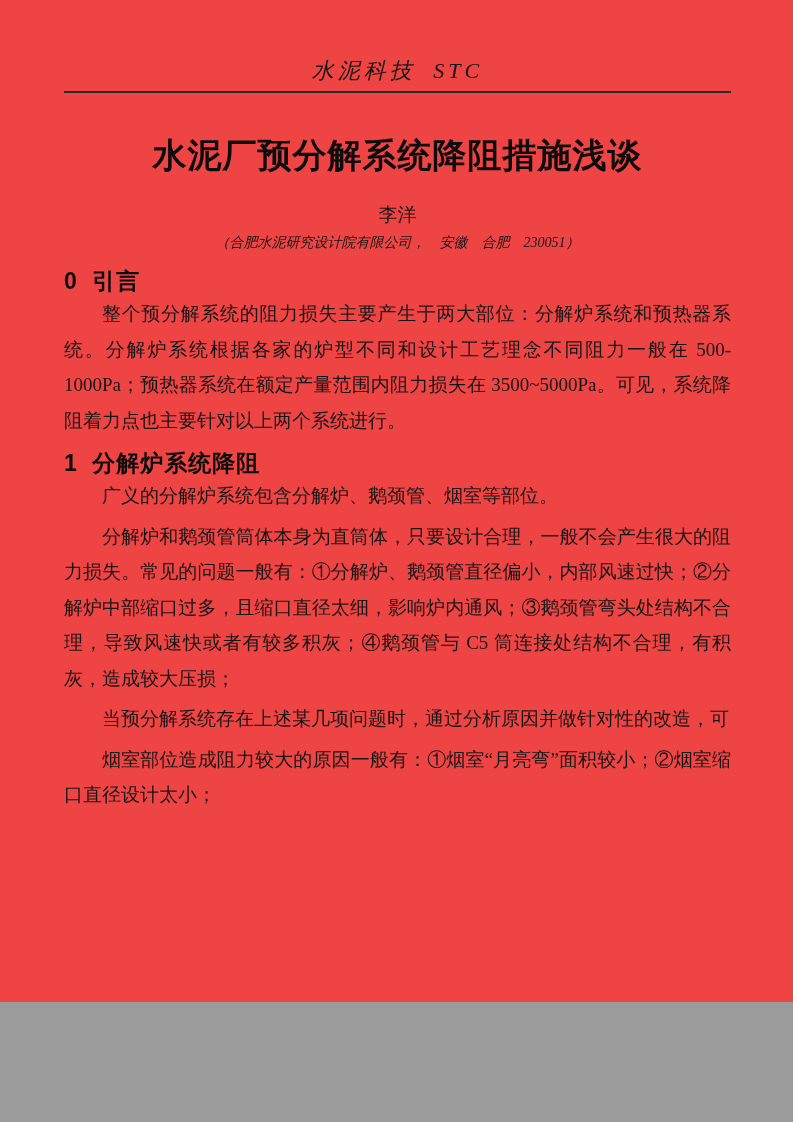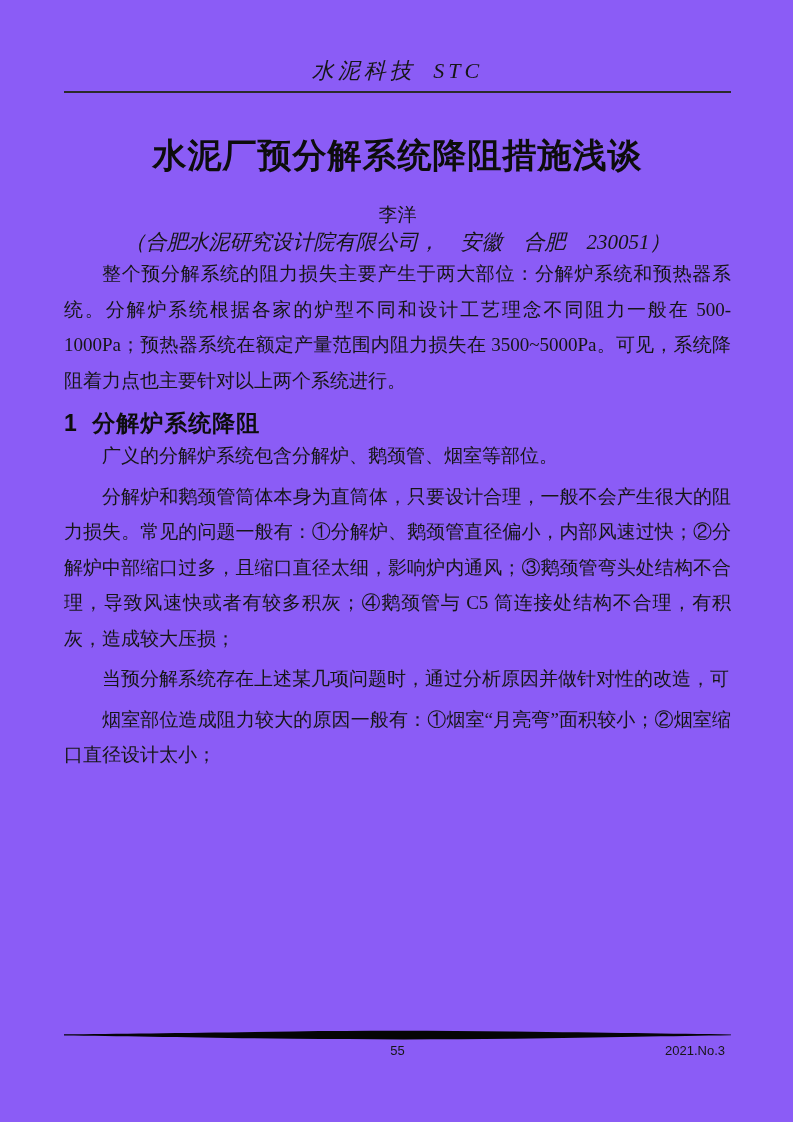--- a/index.html
+++ b/index.html
@@ -3,23 +3,23 @@
 <meta charset="utf-8">
 <style>
   html, body {
     margin: 0;
     padding: 0;
     background: #9b9b9b;
   }
   .page {
     position: relative;
     width: 793px;
-    height: 1122px;
+    height: 1002px;
     margin: 0 auto;
-    background: #8b5cf6;
+    background: #ef4444;
     color: #1a1a1a;
     font-family: "Liberation Serif", "DejaVu Serif", serif;
     overflow: hidden;
     box-sizing: border-box;
   }
   .content {
     padding: 0 62px 0 64px;
   }
   .journal-header {
     margin-top: 57px;
@@ -49,21 +49,21 @@
   .author {
     margin-top: 26px;
     text-align: center;
     font-size: 19px;
     line-height: 24px;
     color: #161616;
   }
   .affiliation {
     margin-top: 2px;
     text-align: center;
-    font-size: 21px;
+    font-size: 14px;
     line-height: 27px;
     font-style: italic;
     color: #161616;
   }
   h2.section-heading {
     margin: 10px 0 0 0;
     font-family: "Liberation Sans", "DejaVu Sans", sans-serif;
     font-weight: bold;
     font-size: 23px;
     line-height: 30px;
@@ -120,20 +120,21 @@
     <div class="journal-header">水泥科技 STC</div>
 
     <hr class="header-rule">
 
     <h1 class="article-title">水泥厂预分解系统降阻措施浅谈</h1>
 
     <div class="author">李洋</div>
 
     <div class="affiliation">（合肥水泥研究设计院有限公司，　安徽　合肥　230051）</div>
 
+    <h2 class="section-heading">0 引言</h2>
 
 
     <p class="body-para">整个预分解系统的阻力损失主要产生于两大部位：分解炉系统和预热器系统。分解炉系统根据各家的炉型不同和设计工艺理念不同阻力一般在 500-1000Pa；预热器系统在额定产量范围内阻力损失在 3500~5000Pa。可见，系统降阻着力点也主要针对以上两个系统进行。</p>
 
     <h2 class="section-heading">1 分解炉系统降阻</h2>
 
     <p class="body-para">广义的分解炉系统包含分解炉、鹅颈管、烟室等部位。</p>
 
     <p class="body-para">分解炉和鹅颈管筒体本身为直筒体，只要设计合理，一般不会产生很大的阻力损失。常见的问题一般有：①分解炉、鹅颈管直径偏小，内部风速过快；②分解炉中部缩口过多，且缩口直径太细，影响炉内通风；③鹅颈管弯头处结构不合理，导致风速快或者有较多积灰；④鹅颈管与 C5 筒连接处结构不合理，有积灰，造成较大压损；</p>
 

